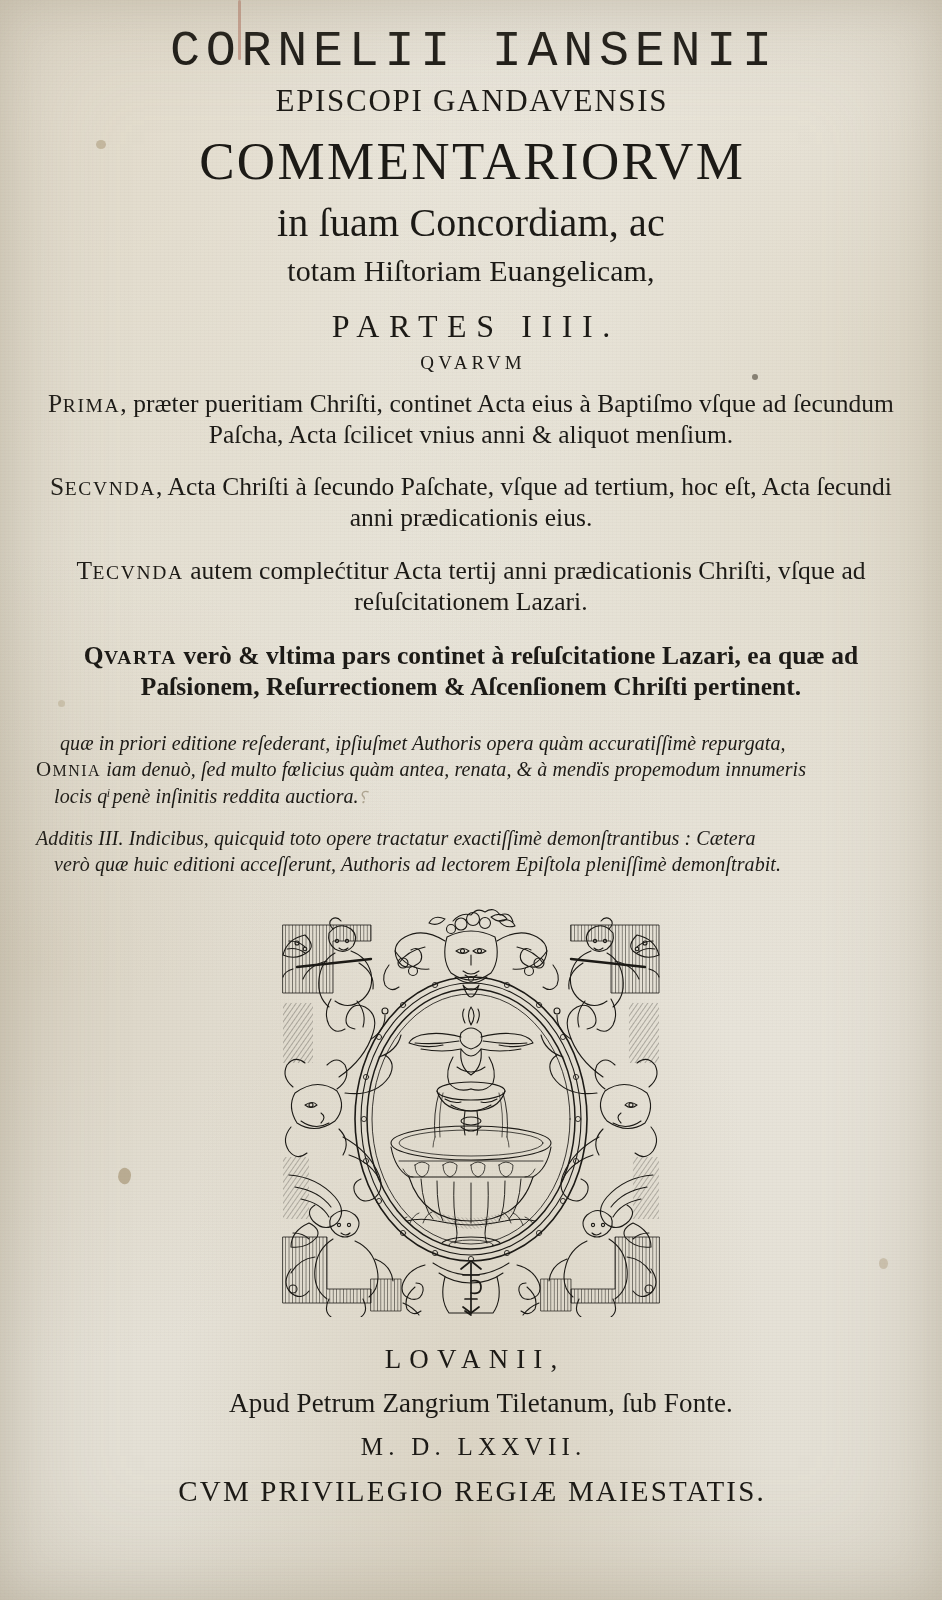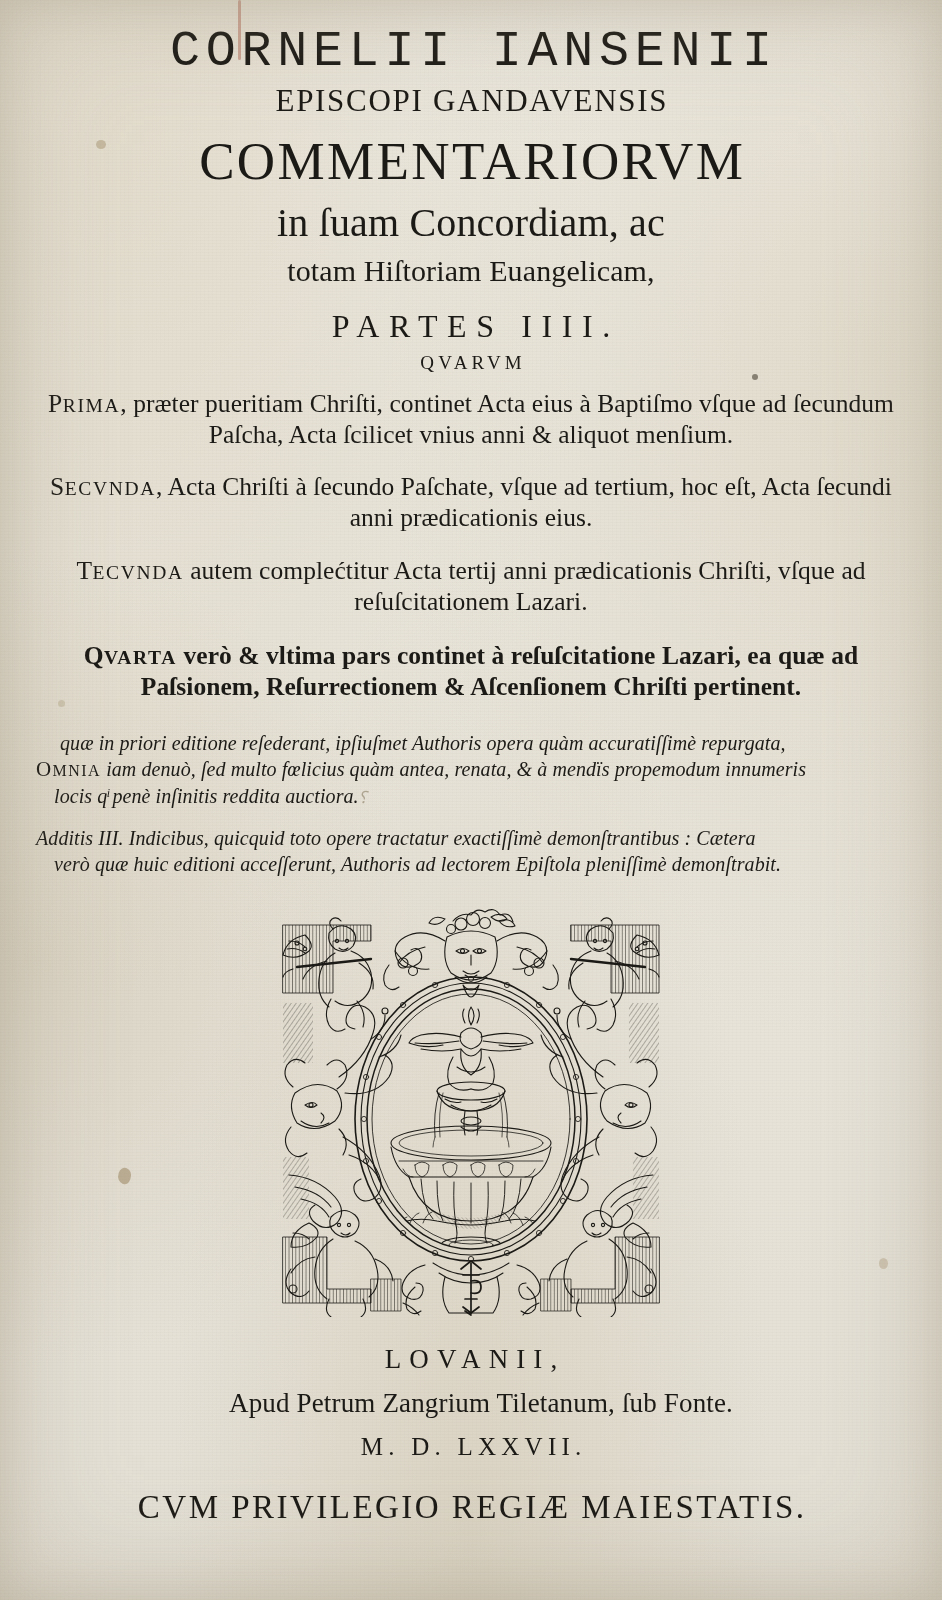--- a/index.html
+++ b/index.html
@@ -101,21 +101,21 @@
   .imp-lov{
     font-size:27px;letter-spacing:.30em;margin-top:27px;text-indent:.30em;
   }
   .imp-pub{
     font-size:27px;margin-top:13px;letter-spacing:.006em;padding-left:20px;
   }
   .imp-year{
     font-size:25px;letter-spacing:.21em;margin-top:14px;text-indent:.21em;
   }
   .imp-priv{
-    font-size:33px;letter-spacing:.075em;margin-top:28px;text-indent:.075em;
+    font-size:29px;letter-spacing:.075em;margin-top:14px;text-indent:.075em;
   }
   .ink{filter:none;}
 </style>
 </head>
 <body>
 
 <div id="paper"></div>
 <div id="grain"></div>
 
 <div class="fox" style="left:118px;top:1168px;width:13px;height:16px;background:rgba(148,126,88,.50);transform:rotate(18deg);border-radius:45% 55% 40% 60%;"></div>

